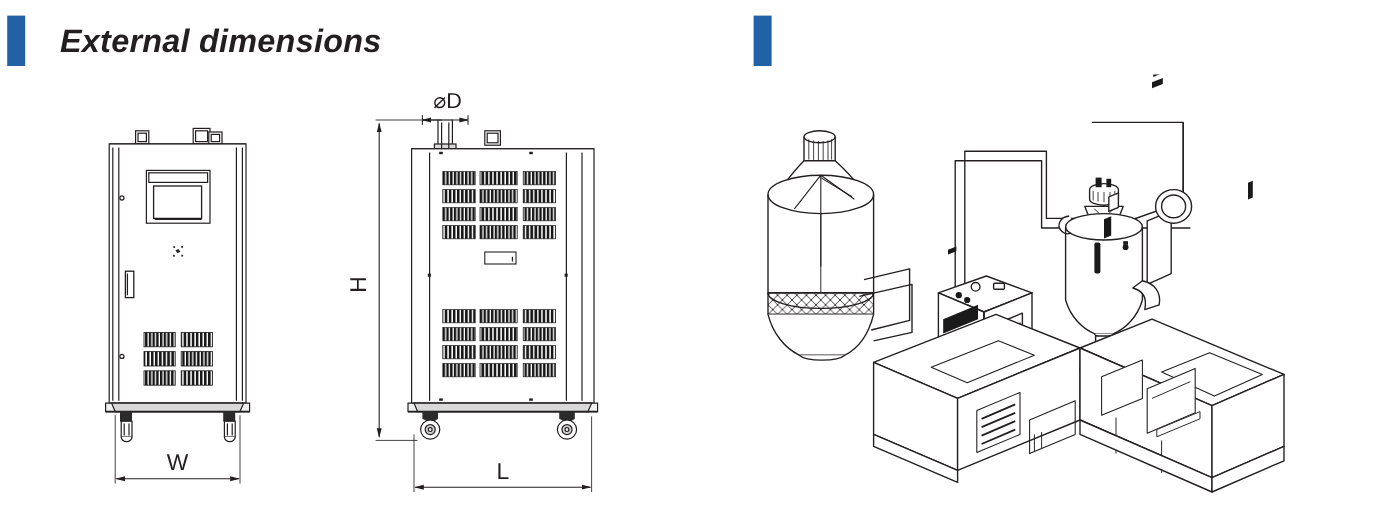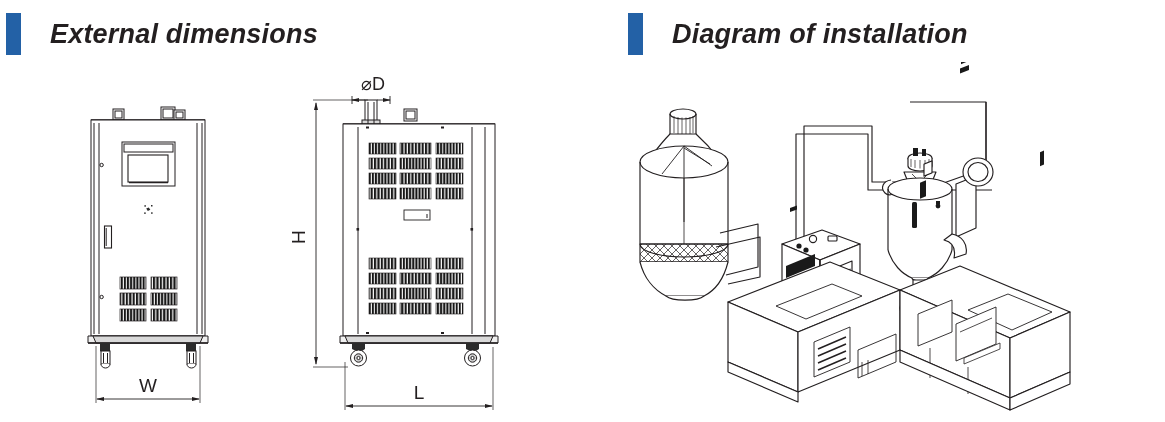--- a/index.html
+++ b/index.html
@@ -41,21 +41,20 @@
 
 <div class="page">
 
   <div class="heading" id="heading-left">
     <div class="bar"></div>
     <div class="htext">External dimensions</div>
   </div>
 
   <div class="heading" id="heading-right">
     <div class="bar"></div>
-    <div class="htext">Diagram of installation</div>
   </div>
 
   <div class="pane" id="pane-dimensions">
     <svg width="580" height="360" viewBox="0 0 580 360" xmlns="http://www.w3.org/2000/svg">
       <defs>
 
         <pattern id="louver" x="0" y="0" width="3.1" height="12" patternUnits="userSpaceOnUse">
           <rect x="0" y="0" width="2" height="12" fill="#161616"></rect>
         </pattern>
         <pattern id="louver2" x="0" y="0" width="3.4" height="13" patternUnits="userSpaceOnUse">

